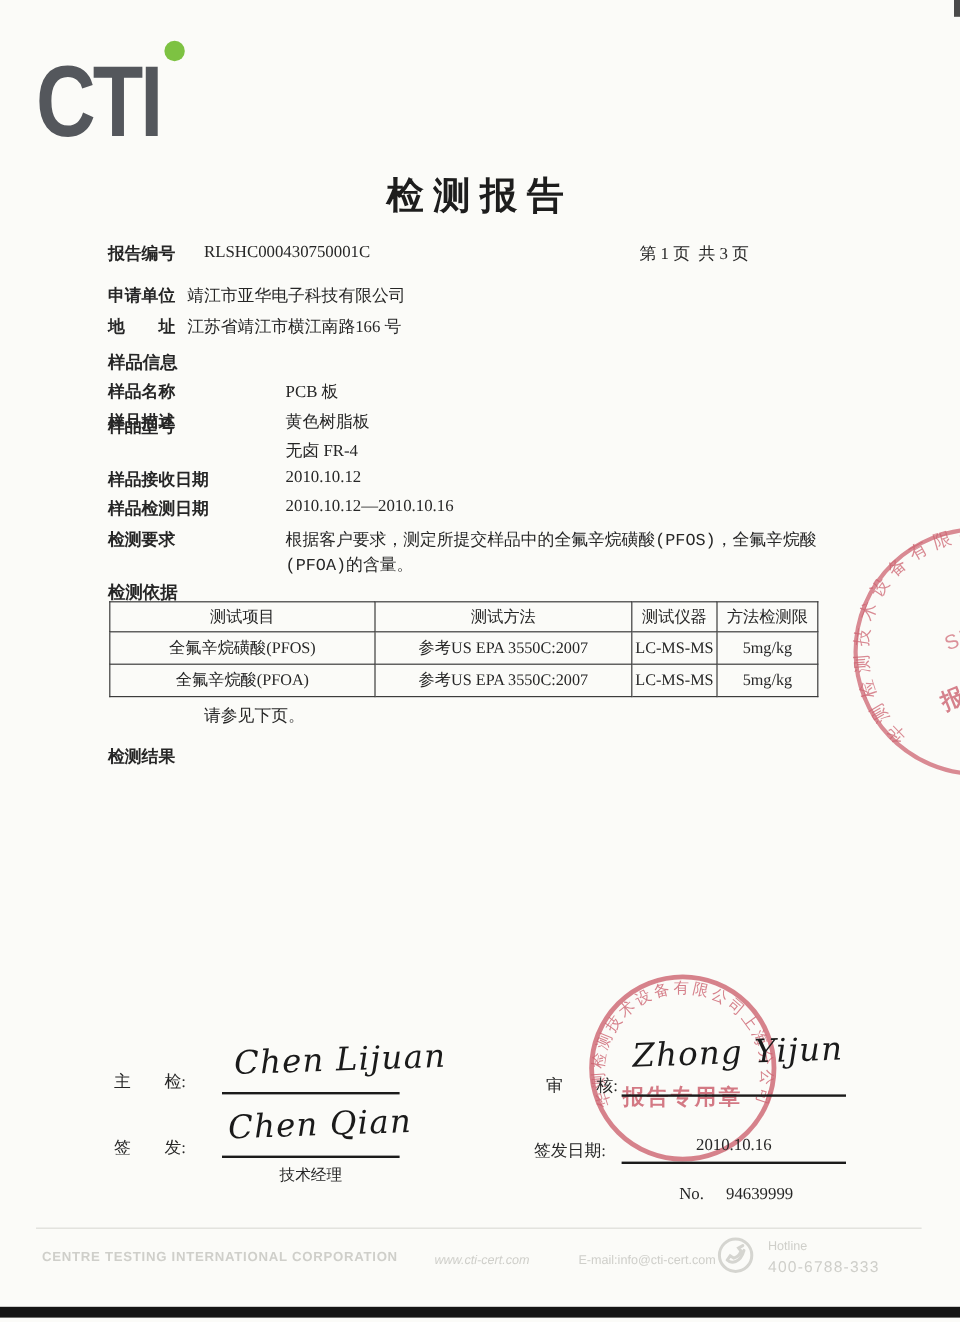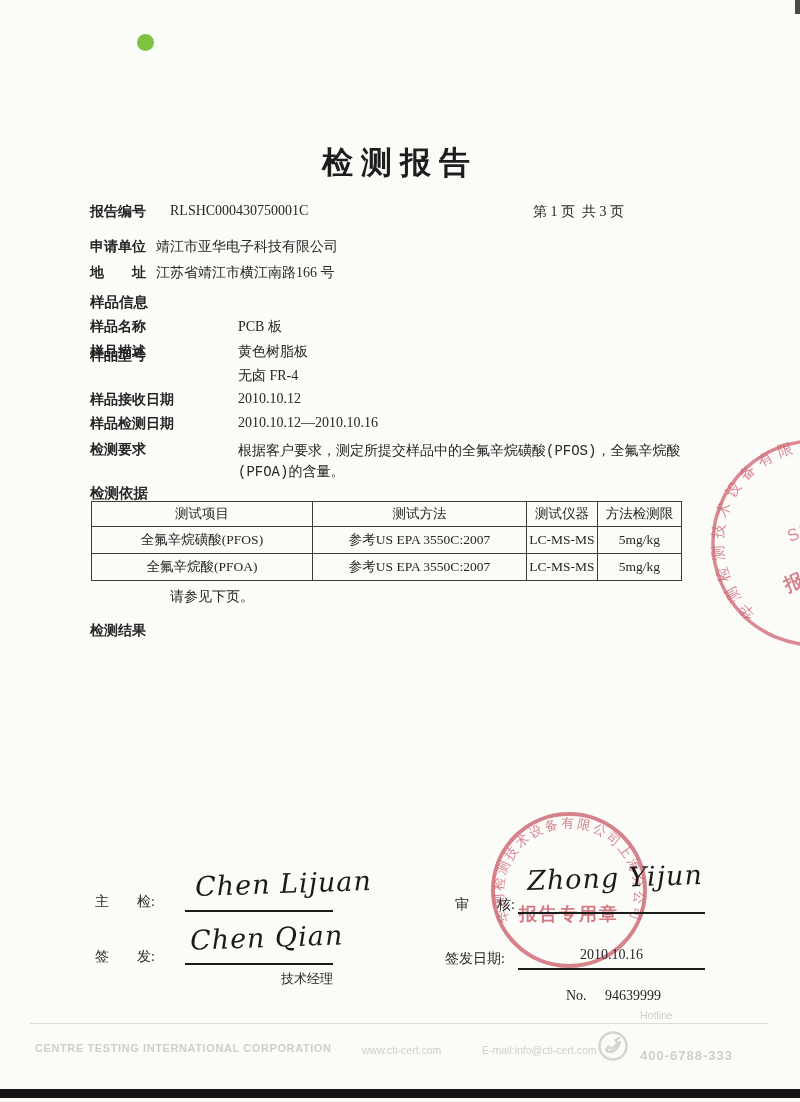--- a/index.html
+++ b/index.html
@@ -32,40 +32,43 @@
     font-size:13.5px;font-weight:normal;padding:0;
   }
   table.basis tr.hdr td{height:24px;}
   table.basis tr.row td{height:26px;}
   
   .sig-line{height:2px;background:#1b1b1b;}
   .handwriting{
     font-family:"DejaVu Serif",serif;font-style:italic;font-size:27px;
     color:#1a1a1a;white-space:pre;transform:rotate(-2deg);letter-spacing:1px;
   }
-  .sig-caption{font-size:13px;text-align:right;}
+  .sig-caption{font-size:13px;text-align:center;}
   
   .stamp{opacity:0.78;pointer-events:none;}
   
   .footer-rule{height:1px;background:#dcdcd8;}
   .footer-text{
     font-family:"Liberation Sans","DejaVu Sans",sans-serif;
     color:#cfcfca;white-space:pre;
   }
   .footer-co{font-size:11px;font-weight:bold;letter-spacing:0.6px;}
   .footer-small{font-size:10.5px;}
-  .hotline-num{font-size:13px;font-weight:bold;letter-spacing:1px;}
+  .hotline-num{font-size:13px;font-weight:normal;letter-spacing:1px;}
   .black-bar{background:#151515;}
   .corner-mark{background:#4a4a4a;}
 </style>
 </head>
 <body>
 
 <div class="page">
 
+  <div class="abs" style="left:30px;top:42px;">
+    <div class="logo-text">CTI</div>
+  </div>
   <div class="abs logo-dot" style="left:137px;top:34px;background:#7dc242;"></div>
 
   <div class="abs doc-title" style="left:0;top:142px;">检测报告</div>
 
   <div class="abs lbl" style="left:90px;top:203px;">报告编号</div>
   <div class="abs val" style="left:170px;top:203px;font-family:'Liberation Serif',serif;">RLSHC000430750001C</div>
   <div class="abs val" style="left:533px;top:203px;">第 1 页  共 3 页</div>
 
   <div class="abs lbl" style="left:90px;top:238px;">申请单位</div>
   <div class="abs val" style="left:156px;top:238px;">靖江市亚华电子科技有限公司</div>
@@ -161,26 +164,26 @@
   <div class="abs val" style="left:445px;top:950px;">签发日期:</div>
   <div class="abs val" style="left:518px;top:947px;width:187px;text-align:center;">2010.10.16</div>
   <div class="abs sig-line" style="left:518px;top:968px;width:187px;"></div>
 
   <div class="abs val" style="left:566px;top:988px;">No.</div>
   <div class="abs val" style="left:605px;top:988px;">94639999</div>
 
   <div class="abs footer-rule" style="left:30px;top:1023px;width:738px;"></div>
 
   <div class="abs footer-text footer-co" style="left:35px;top:1042px;">CENTRE TESTING INTERNATIONAL CORPORATION</div>
-  <div class="abs footer-text footer-small" style="left:362px;top:1044px;">www.cti-cert.com</div>
+  <div class="abs footer-text footer-small" style="left:362px;top:1044px;font-style:italic;">www.cti-cert.com</div>
   <div class="abs footer-text footer-small" style="left:482px;top:1044px;">E-mail:info@cti-cert.com</div>
 
   <svg class="abs" style="left:597px;top:1030px;" width="32" height="32" viewBox="0 0 32 32">
     <circle cx="16" cy="16" r="13.5" fill="none" stroke="#d5d5d0" stroke-width="2.5"></circle>
     <path d="M 9 20 C 12 23 20 23 23 12 M 9 20 l 2.5 -3.5 l 3 2 c 3 -1 5 -3 6 -6 l -2 -2.5 L 22 8" fill="none" stroke="#d5d5d0" stroke-width="2.5" stroke-linecap="round"></path>
   </svg>
-  <div class="abs footer-text footer-small" style="left:640px;top:1009px;">Hotline</div>
+  <div class="abs footer-text footer-small" style="left:640px;top:1033px;">Hotline</div>
   <div class="abs footer-text hotline-num" style="left:640px;top:1048px;">400-6788-333</div>
 
   <div class="abs black-bar" style="left:0;top:1089px;width:800px;height:9px;"></div>
   <div class="abs corner-mark" style="left:795px;top:0;width:5px;height:14px;"></div>
 
 </div>
 
 </body></html>

